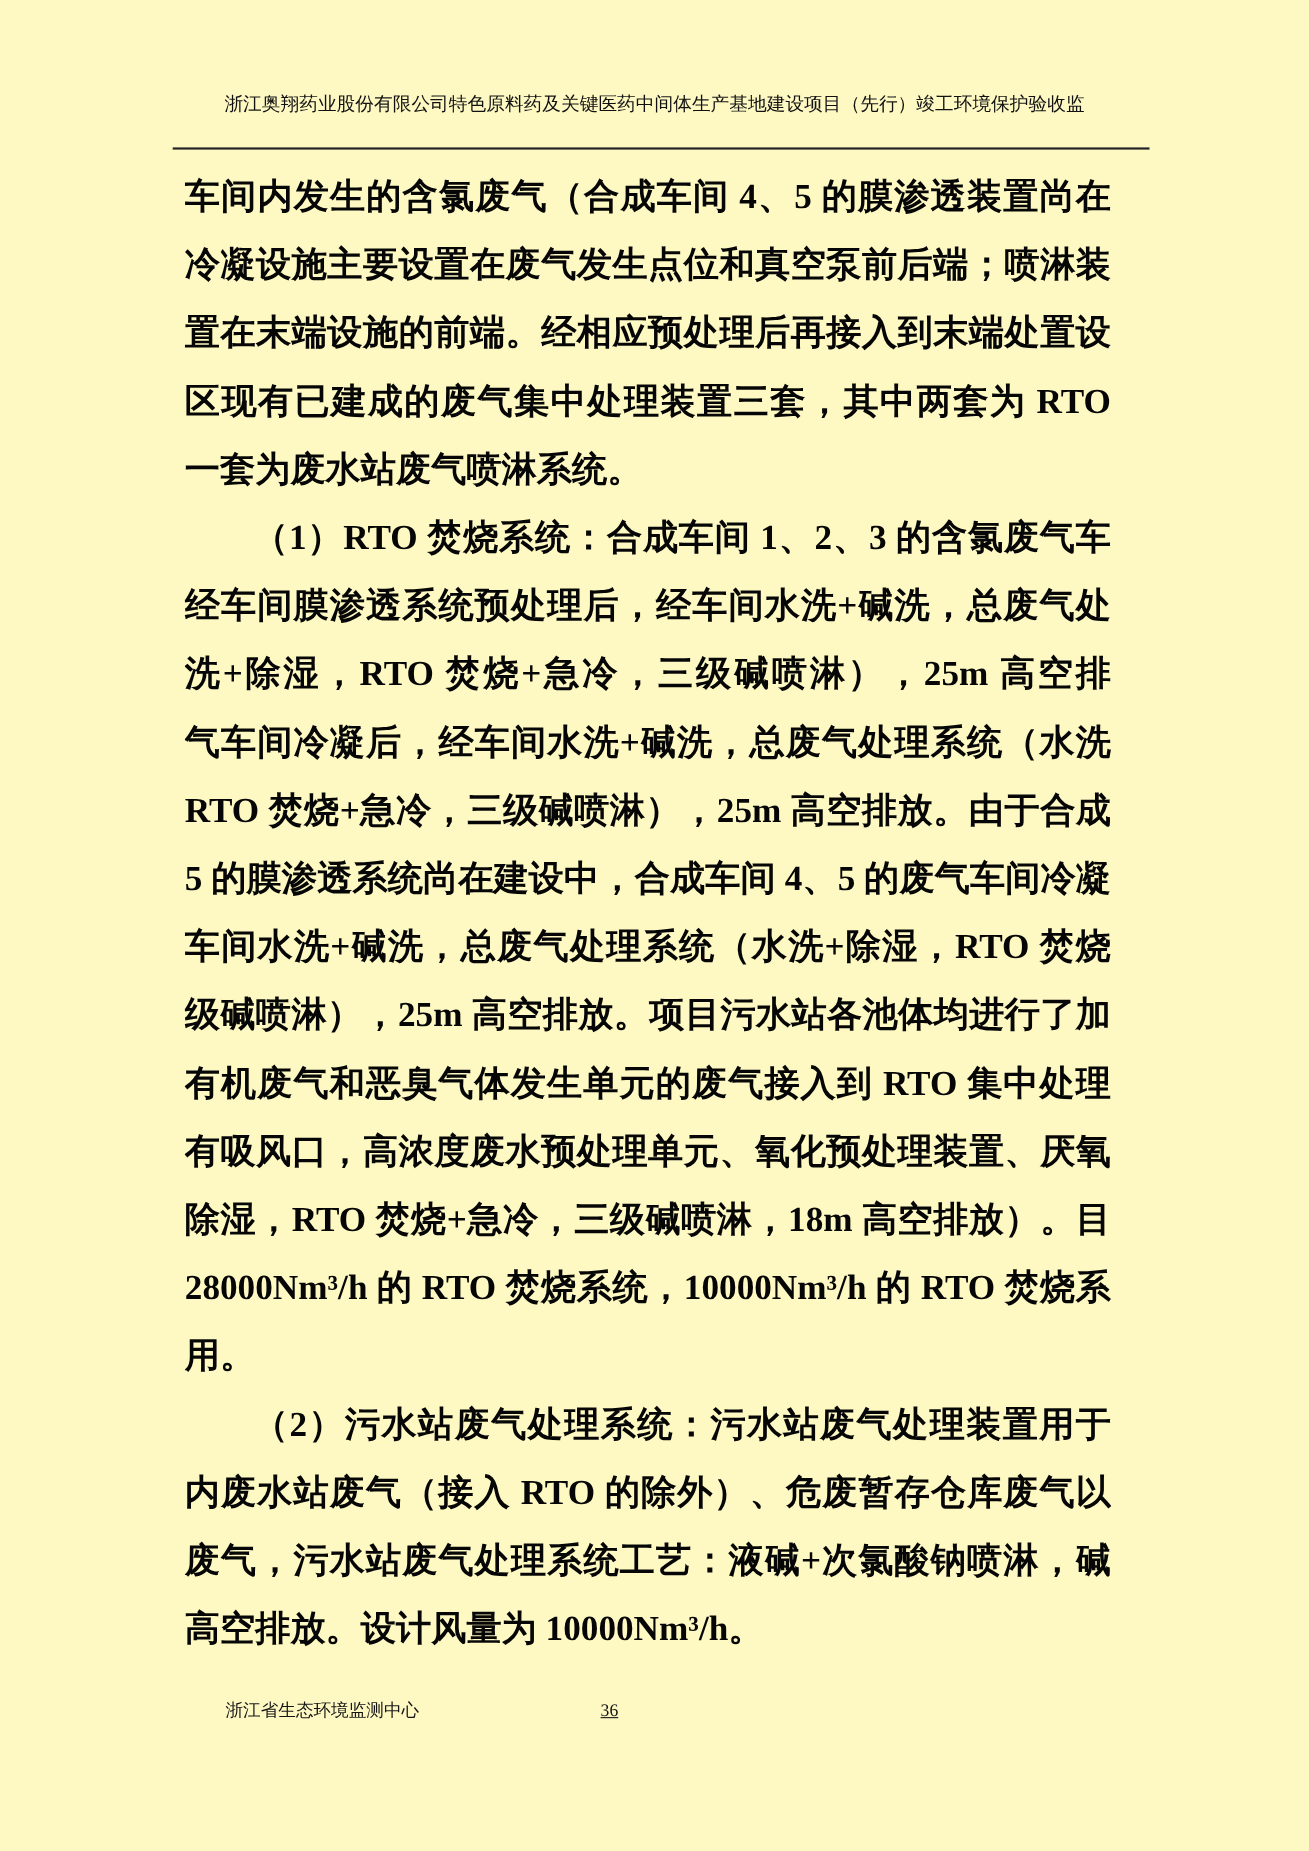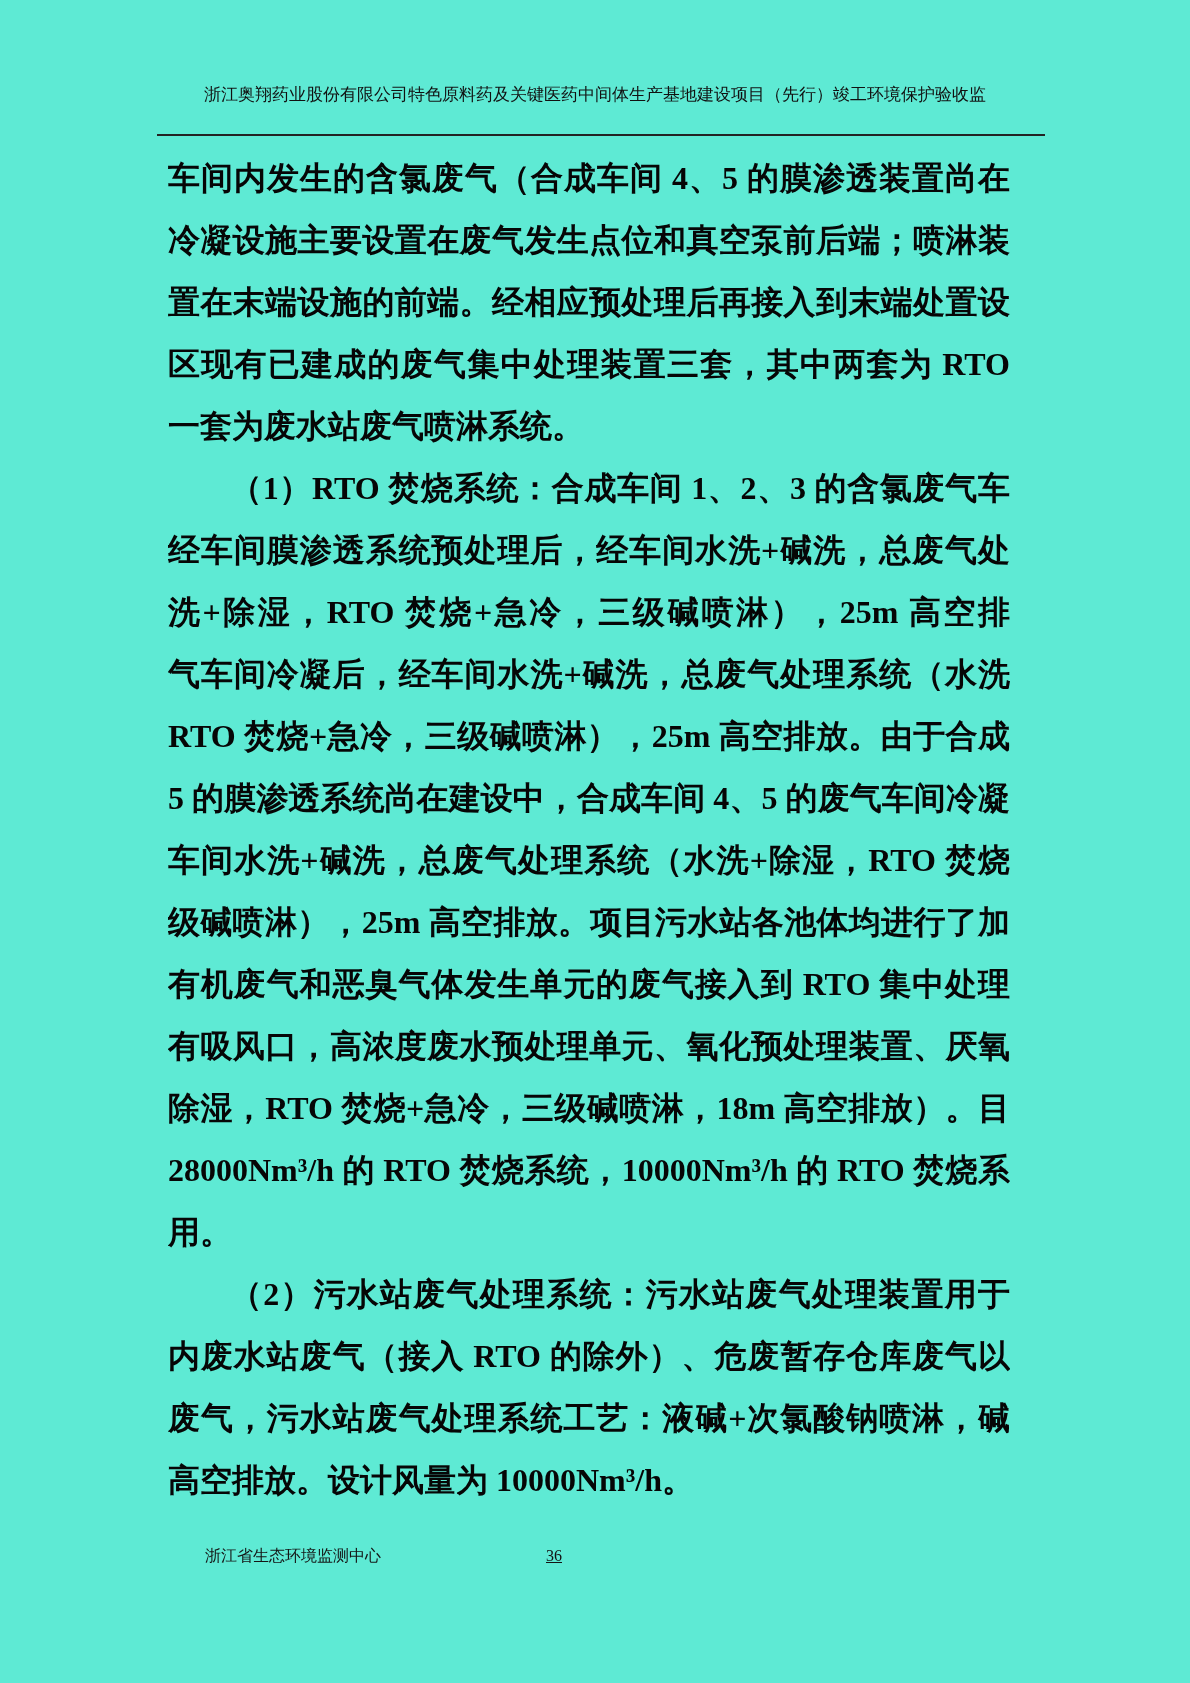--- a/index.html
+++ b/index.html
@@ -1,20 +1,20 @@
 <!DOCTYPE html>
 <html><head>
 <meta charset="utf-8">
 <style>
   html, body { margin: 0; padding: 0; background: #ffffff; }
   .page {
     position: relative;
     width: 1190px;
     height: 1683px;
-    background: #5eead4;
+    background: #fef9c3;
     color: #000000;
     font-family: "Liberation Serif", "DejaVu Serif", serif;
     overflow: hidden;
   }
   .hdr {
     position: absolute;
     top: 83px;
     left: 150px;
     width: 890px;
     text-align: center;

